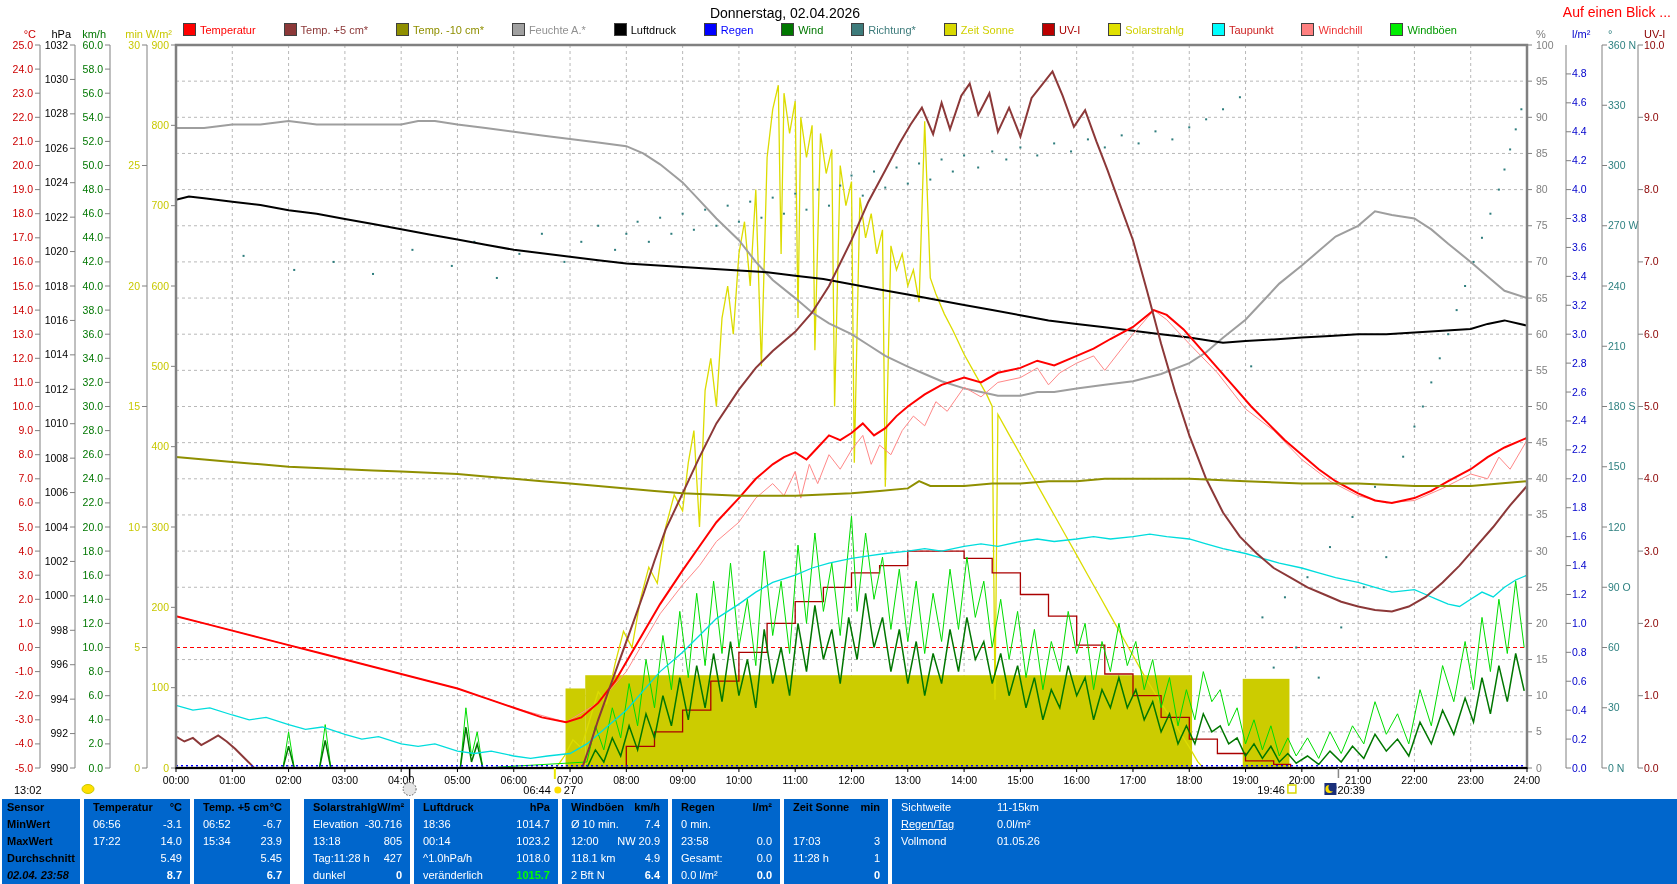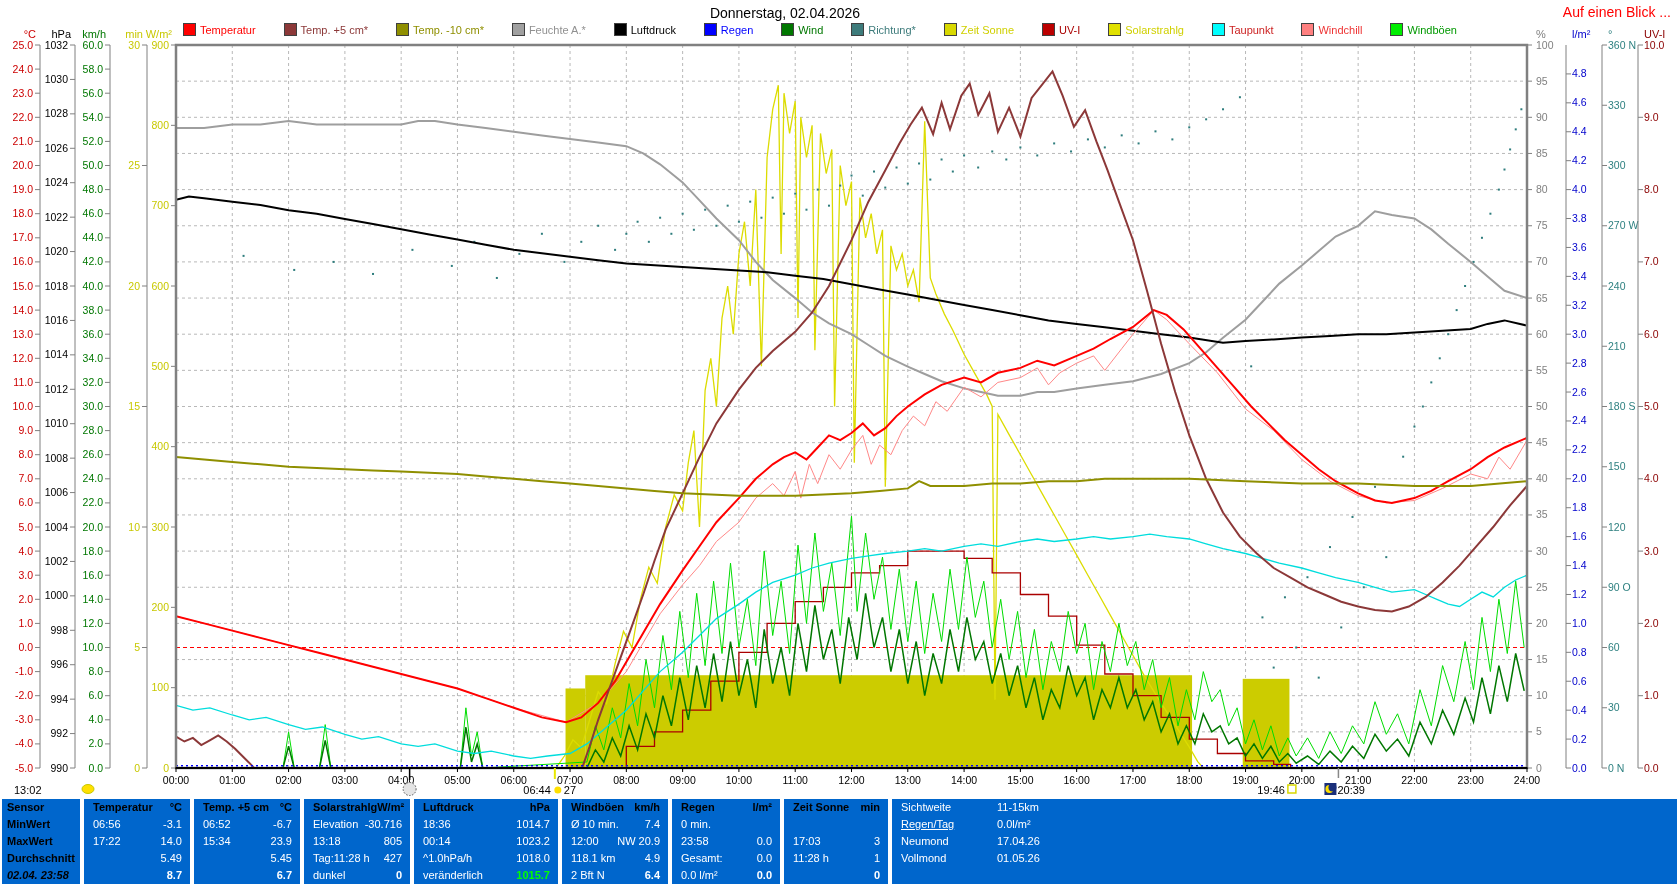--- a/index.html
+++ b/index.html
@@ -714,21 +714,21 @@
       </div>
       <div class="trow">
         <div class="lab"></div>
         <div class="val">5.49</div>
       </div>
       <div class="trow">
         <div class="lab"></div>
         <div class="val boldval">8.7</div>
       </div>
     </div>
-    <div class="tcol" style="left: 194px; width: 106px;">
+    <div class="tcol" style="left: 194px; width: 96px;">
       <div class="trow thead">
         <div class="lab">Temp. +5 cm</div>
         <div class="val">°C</div>
       </div>
       <div class="trow">
         <div class="lab">06:52</div>
         <div class="val">-6.7</div>
       </div>
       <div class="trow">
         <div class="lab">15:34</div>
@@ -856,21 +856,17 @@
     <div class="tcol" style="left: 892px; width: 785px;">
       <div class="trow" style="justify-content: flex-start;">
         <div class="lab" style="width: 96px;">Sichtweite</div>
         <div class="val">11-15km</div>
       </div>
       <div class="trow" style="justify-content: flex-start;">
         <div class="lab" style="width: 96px; text-decoration: underline;">Regen/Tag</div>
         <div class="val">0.0l/m²</div>
       </div>
       <div class="trow" style="justify-content: flex-start;">
-        <div class="lab" style="width: 96px;">Neumond</div>
-        <div class="val">17.04.26</div>
-      </div>
-      <div class="trow" style="justify-content: flex-start;">
         <div class="lab" style="width: 96px;">Vollmond</div>
         <div class="val">01.05.26</div>
       </div>
     </div>
   </div>
 
 </body></html>

